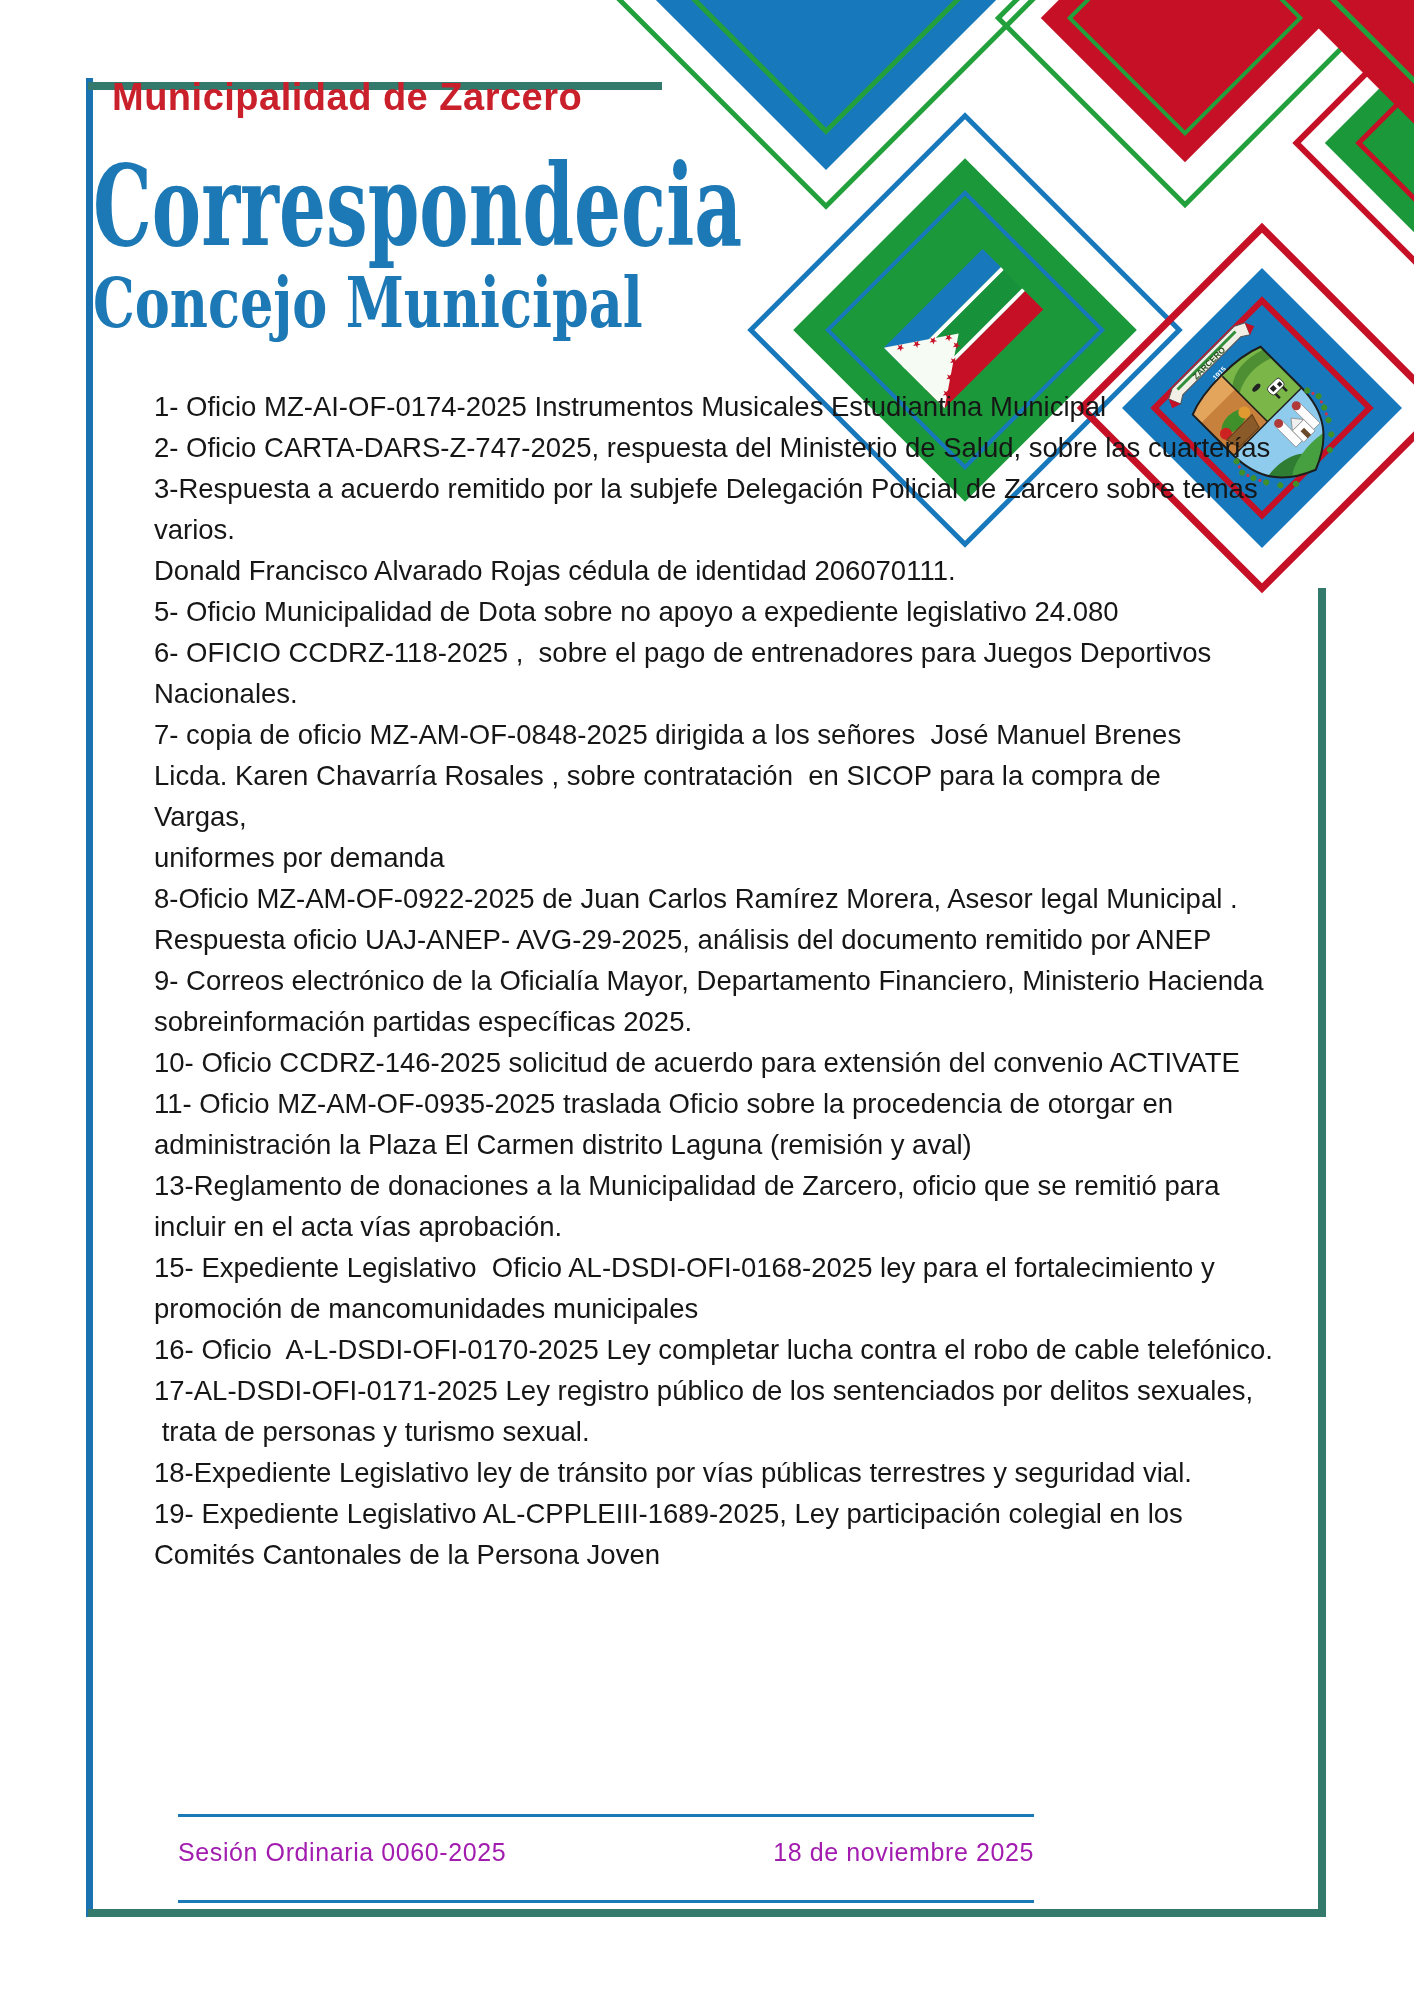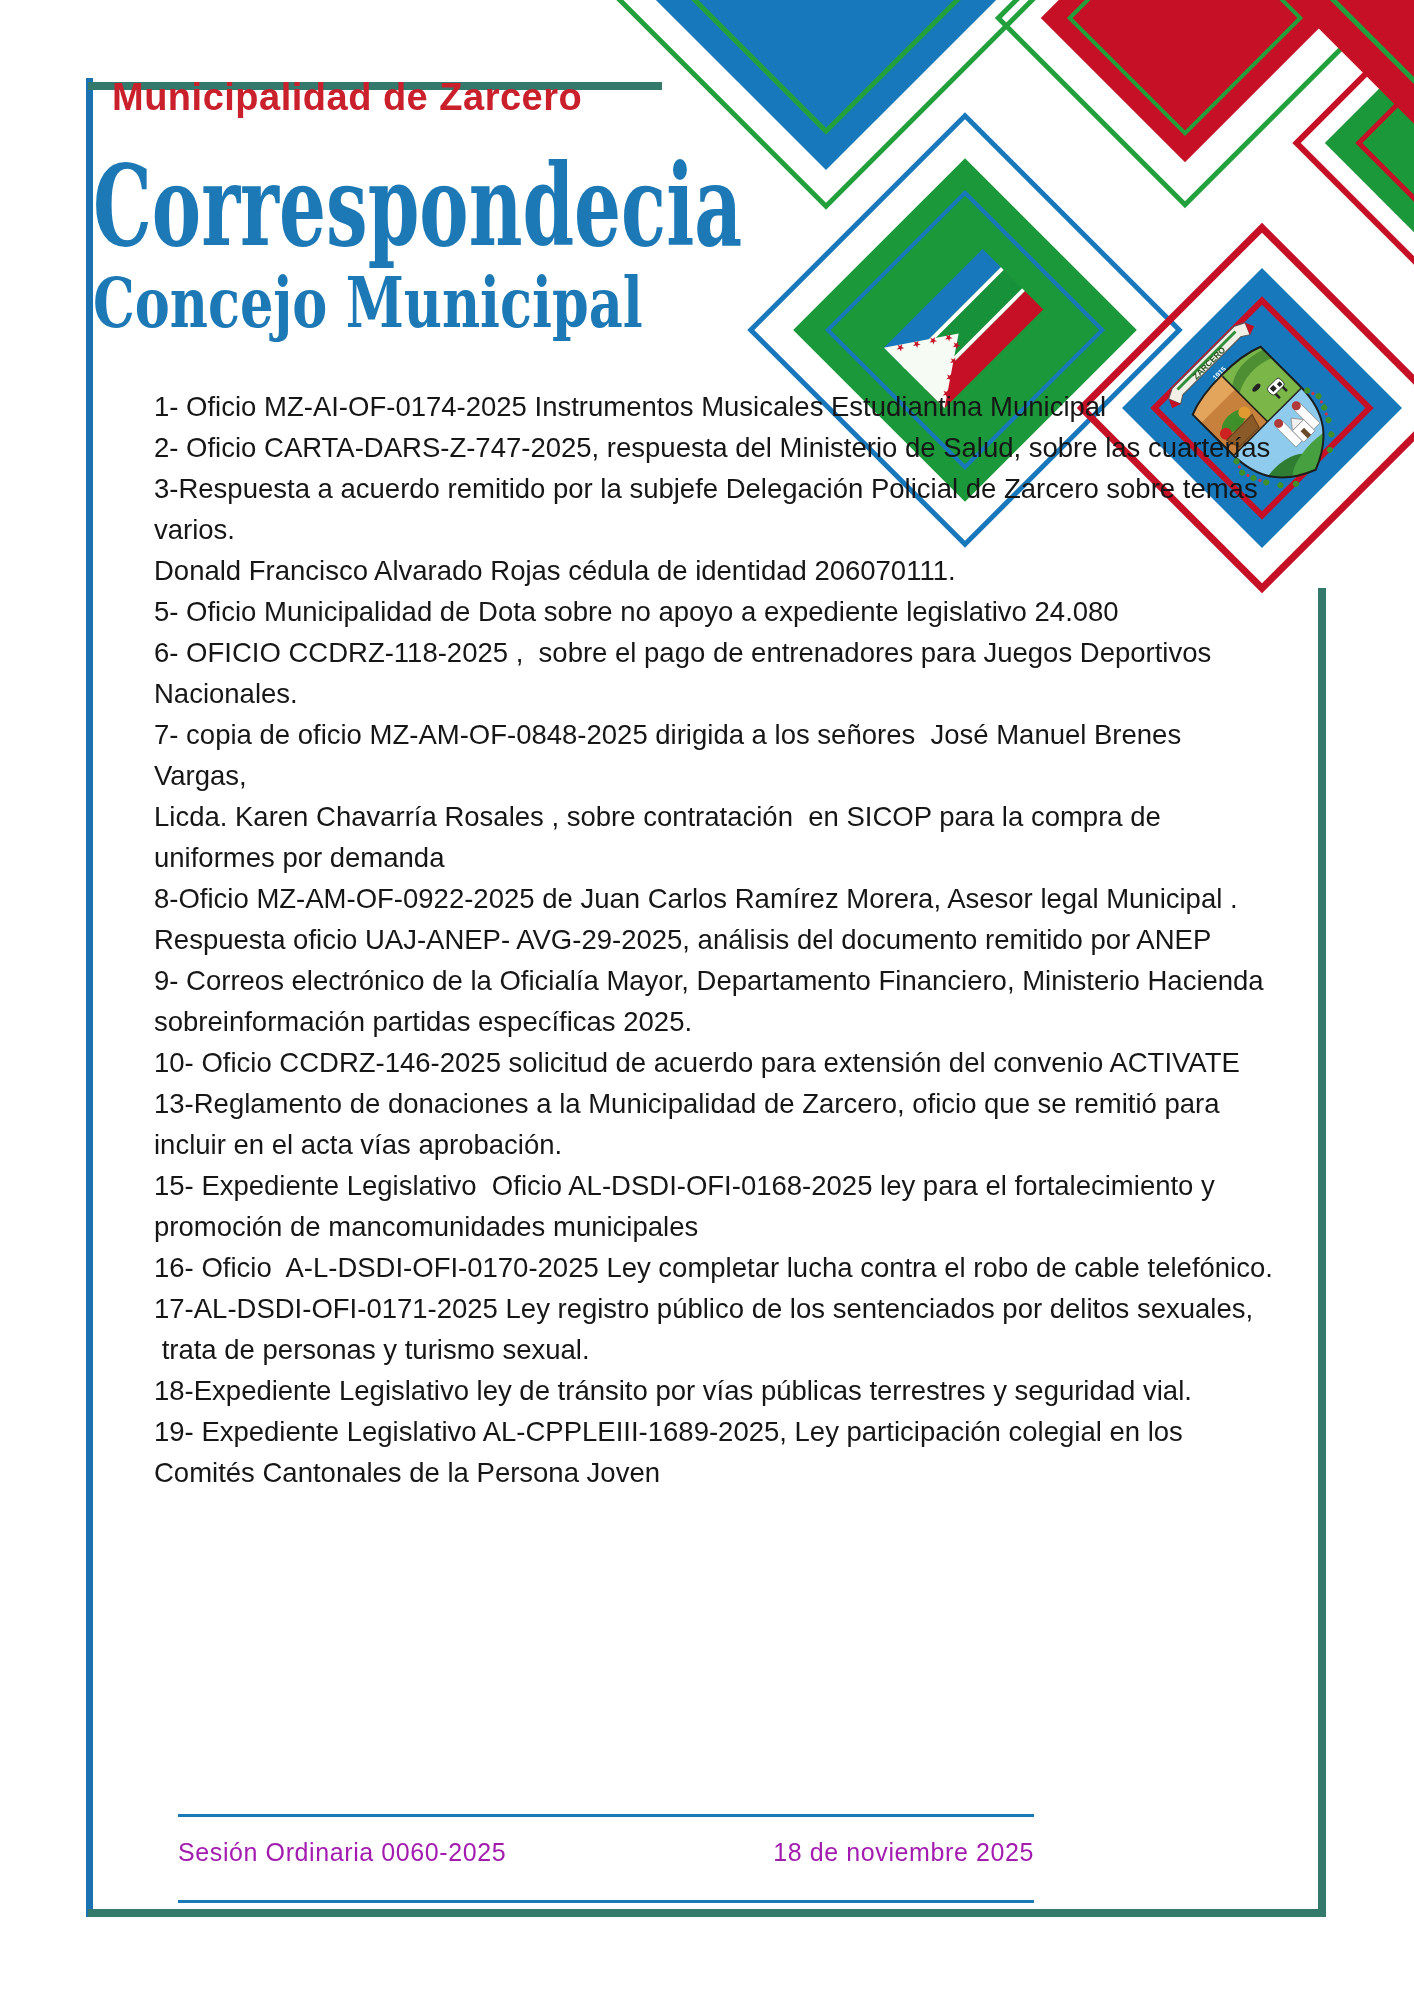--- a/index.html
+++ b/index.html
@@ -231,34 +231,38 @@
       </div>
       <div>
         <div class="line">5- Oficio Municipalidad de Dota sobre no apoyo a expediente legislativo 24.080</div>
       </div>
       <div>
         <div class="line">6- OFICIO CCDRZ-118-2025 ,  sobre el pago de entrenadores para Juegos Deportivos</div>
         <div class="line">Nacionales.</div>
       </div>
       <div>
         <div class="line">7- copia de oficio MZ-AM-OF-0848-2025 dirigida a los señores  José Manuel Brenes</div>
+        <div class="line">Licda. Karen Chavarría Rosales , sobre contratación  en SICOP para la compra de</div>
         <div class="line">Vargas,</div>
-        <div class="line">Licda. Karen Chavarría Rosales , sobre contratación  en SICOP para la compra de</div>
         <div class="line">uniformes por demanda</div>
       </div>
       <div>
         <div class="line">8-Oficio MZ-AM-OF-0922-2025 de Juan Carlos Ramírez Morera, Asesor legal Municipal .</div>
         <div class="line">Respuesta oficio UAJ-ANEP- AVG-29-2025, análisis del documento remitido por ANEP</div>
       </div>
       <div>
         <div class="line">9- Correos electrónico de la Oficialía Mayor, Departamento Financiero, Ministerio Hacienda</div>
         <div class="line">sobreinformación partidas específicas 2025.</div>
       </div>
       <div>
         <div class="line">10- Oficio CCDRZ-146-2025 solicitud de acuerdo para extensión del convenio ACTIVATE</div>
+      </div>
+      <div>
+        <div class="line">11- Oficio MZ-AM-OF-0935-2025 traslada Oficio sobre la procedencia de otorgar en</div>
+        <div class="line">administración la Plaza El Carmen distrito Laguna (remisión y aval)</div>
       </div>
       <div>
         <div class="line">13-Reglamento de donaciones a la Municipalidad de Zarcero, oficio que se remitió para</div>
         <div class="line">incluir en el acta vías aprobación.</div>
       </div>
       <div>
         <div class="line">15- Expediente Legislativo  Oficio AL-DSDI-OFI-0168-2025 ley para el fortalecimiento y</div>
         <div class="line">promoción de mancomunidades municipales</div>
       </div>
       <div>

